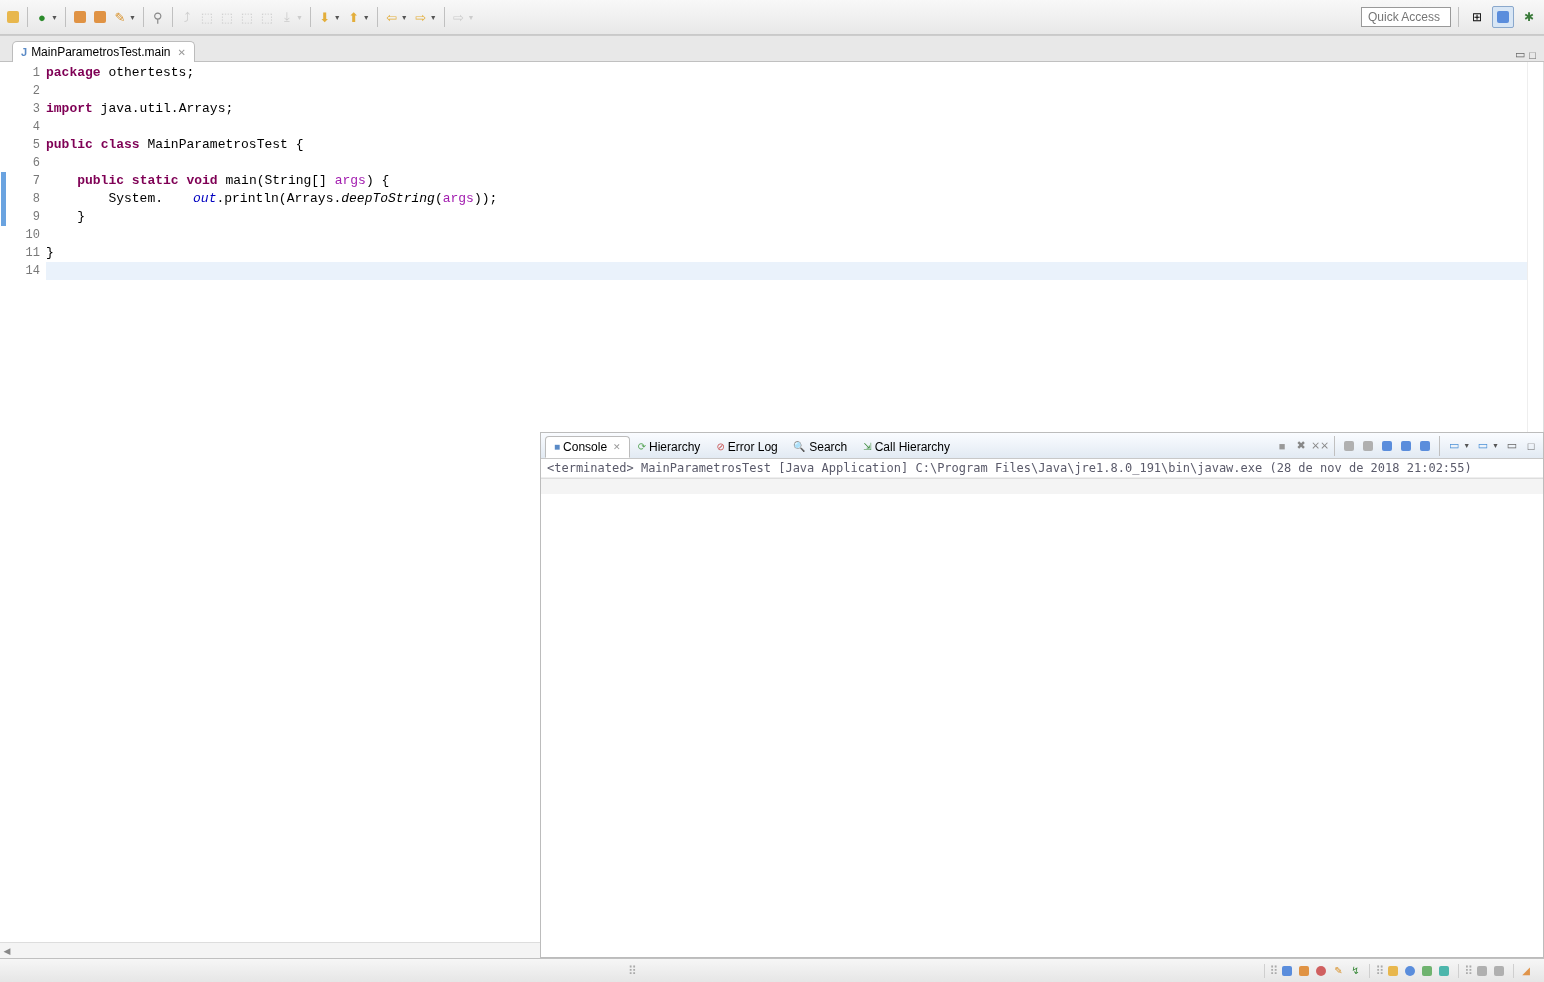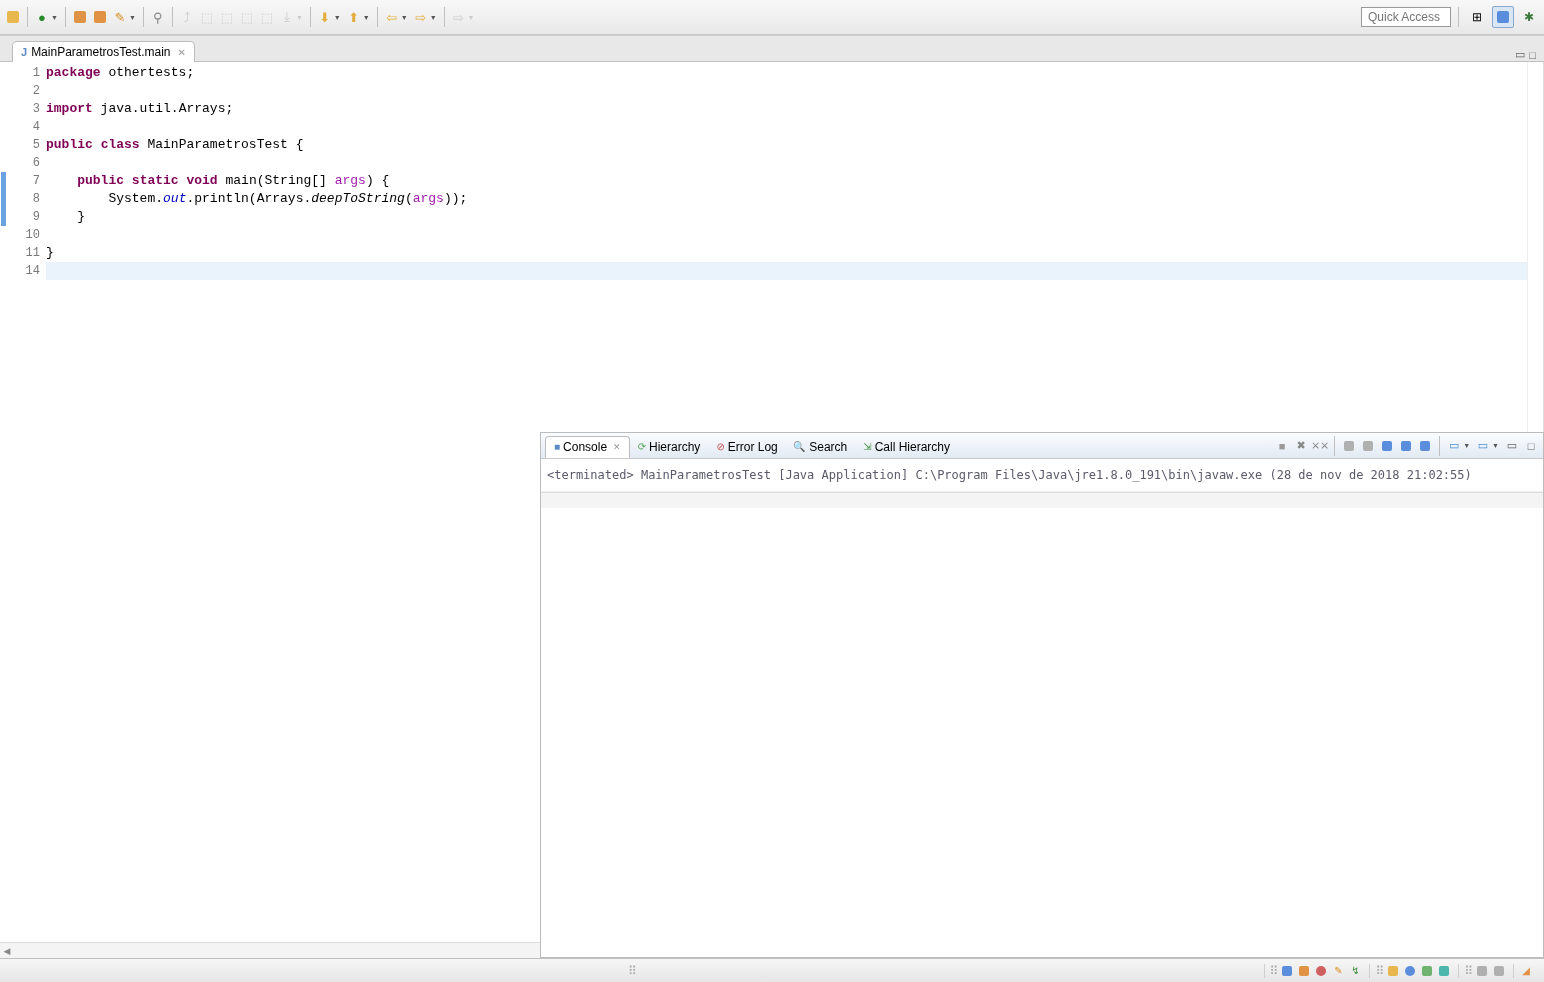--- a/index.html
+++ b/index.html
@@ -112,21 +112,21 @@
       text-align:right;
       color:#787878;
       user-select:none;
       padding-top:2px;
     }
     .line-nums div { height:18px; line-height:18px; padding-right:6px; font-size:12px;}
     .code-lines { flex:1; padding-top:2px; min-width:0; position:relative;}
     .code-lines .line { height:18px; line-height:18px; white-space:pre; }
     .code-lines .line.cur { background:#eaf2fb; }
     .kw { color:#7f0055; font-weight:bold; }
-    .field-static { color:#0000c0; font-style:italic; }
+    .field-static { color:#0000c0; font-style:italic;margin-left:30px; }
     .method-italic { font-style:italic; }
     .param { color:#a21caf; }
     .txt { color:#000; }
     .ov-ruler {
       width:16px; background:#fff; border-left:1px solid #eee;
     }
     .hscroll {
       height:16px; background:#f4f4f4; border-top:1px solid #ddd;
       display:flex; align-items:center;
     }
@@ -156,21 +156,21 @@
       padding: 3px 8px;
       font-size:12px;
       border-radius:4px 4px 0 0;
     }
     .bp-tab.active { background:#fff; border:1px solid #bcbcbc; border-bottom:1px solid #fff; position:relative; top:1px;}
     .bp-icons-right { margin-left:auto; display:flex; gap:3px; align-items:center;}
     .bp-icons-right .ic { width:16px; height:16px; display:inline-flex; align-items:center; justify-content:center; font-size:11px;}
     .bp-status {
       font-family: Consolas, monospace; font-size:12px;
       color:#5a5a6a;
-      padding: 9px 6px;
+      padding: 2px 6px;
       border-bottom:1px solid #eee;
       white-space:nowrap;
       overflow:hidden;
     }
     .bp-output {
       flex:1;
       font-family: Consolas, monospace; font-size:13px;
       padding: 3px 6px;
       background:#fff;
       overflow:auto;

